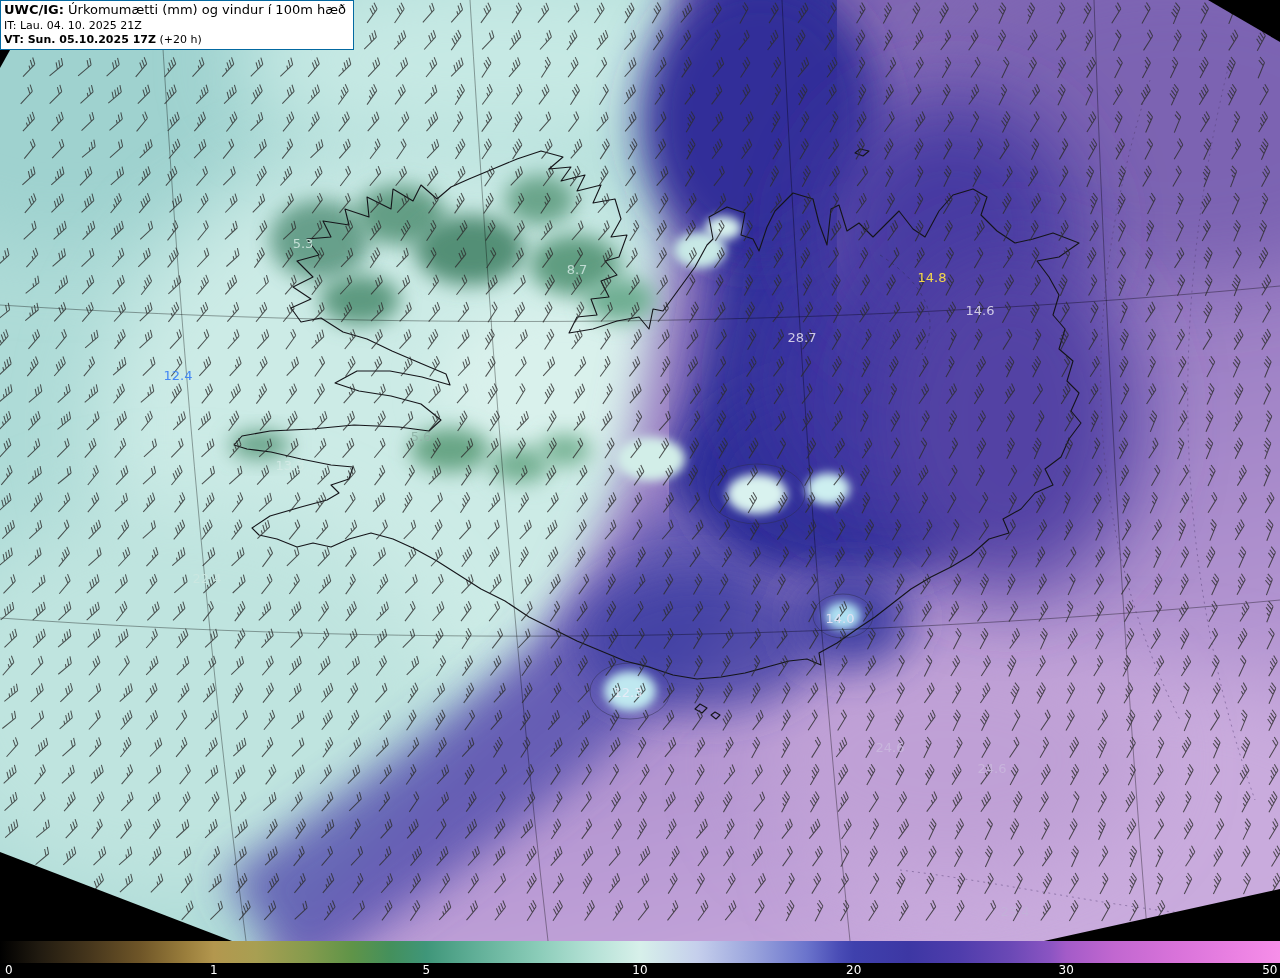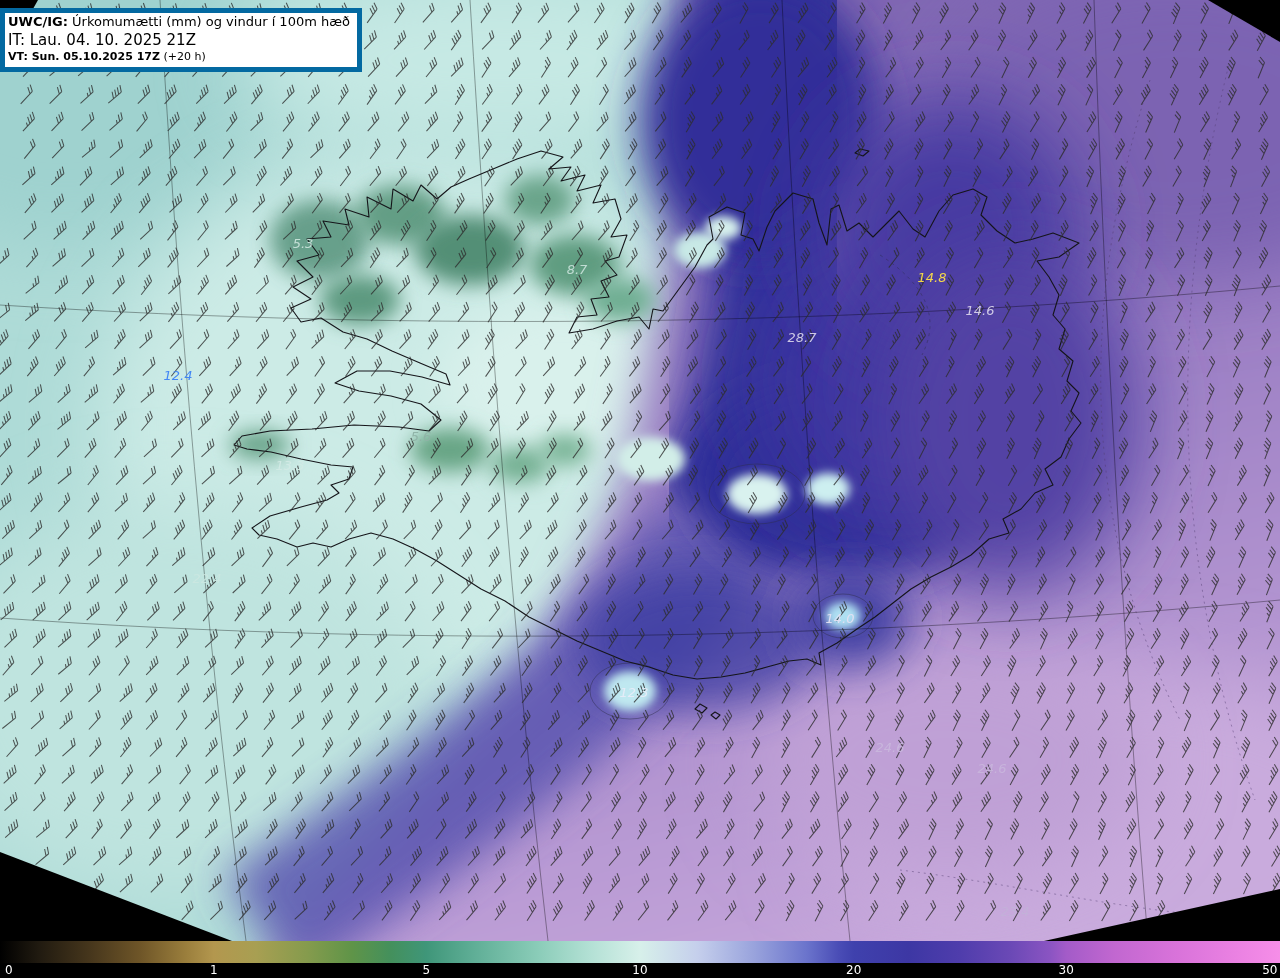--- a/index.html
+++ b/index.html
@@ -1,28 +1,28 @@
 <!DOCTYPE html>
 <html><head>
 <meta charset="utf-8">
 <style>
   html,body{margin:0;padding:0;background:#000;}
   .screen{position:relative;width:1280px;height:978px;overflow:hidden;
           font-family:"DejaVu Sans","Liberation Sans",sans-serif;background:#000;}
   .map-area{position:absolute;left:0;top:0;width:1280px;height:941px;overflow:hidden;}
   .map-area svg{position:absolute;left:0;top:0;display:block;}
 
-  .titlebox{position:absolute;left:0;top:8px;z-index:30;background:#ffffff;
-            border:5px solid #0369a1;padding:1px 7px 2px 3px;line-height:1.3;color:#000;}
+  .titlebox{position:absolute;left:0;top:0;z-index:30;background:#ffffff;
+            border:1px solid #0369a1;padding:1px 7px 2px 3px;line-height:1.3;color:#000;}
   .titlebox .l1{font-size:13px;white-space:nowrap;}
-  .titlebox .l2{font-size:15px;white-space:nowrap;}
+  .titlebox .l2{font-size:11px;white-space:nowrap;}
   .titlebox .l3{font-size:11px;white-space:nowrap;}
   .titlebox b{font-weight:bold;}
 
-  .labels{position:absolute;left:0;top:0;width:1280px;height:941px;z-index:20;pointer-events:none;font-style:italic;}
+  .labels{position:absolute;left:0;top:0;width:1280px;height:941px;z-index:20;pointer-events:none;}
   .maplabel{position:absolute;transform:translate(-50%,-50%);font-size:13px;opacity:.95;}
 
   .colorbar{position:absolute;left:0;bottom:0;width:1280px;height:37px;background:#000;z-index:25;}
   .cb-bar{width:1280px;height:22px;}
   .cb-ticks{position:relative;width:1280px;height:15px;}
   .cb-tick{position:absolute;top:0;color:#fff;font-size:12px;line-height:14px;transform:translateX(-50%);}
   .cb-tick.left{transform:translateX(0);}
   .cb-tick.right{transform:translateX(-100%);}
 </style>
 </head>
@@ -1669,21 +1669,21 @@
         <div class="maplabel" style="left: 303px; top: 243px; color: rgb(201, 226, 218);">5.3</div>
         <div class="maplabel" style="left: 577px; top: 269px; color: rgb(198, 224, 216);">8.7</div>
         <div class="maplabel" style="left: 895px; top: 277px; color: #fde047; margin-left: 37px;">14.8</div>
         <div class="maplabel" style="left: 980px; top: 310px; color: rgb(215, 210, 234);">14.6</div>
         <div class="maplabel" style="left: 802px; top: 337px; color: rgb(213, 209, 233);">28.7</div>
         <div class="maplabel" style="left: 178px; top: 375px; color: #3b82f6;">12.4</div>
         <div class="maplabel" style="left: 421px; top: 436px; color: rgb(143, 179, 166);">5.6</div>
         <div class="maplabel" style="left: 290px; top: 465px; color: rgb(210, 234, 229);">13.3</div>
         <div class="maplabel" style="left: 207px; top: 578px; color: rgb(203, 231, 225);">22.4</div>
         <div class="maplabel" style="left: 840px; top: 618px; color: rgb(228, 225, 243);">14.0</div>
-        <div class="maplabel" style="left: 628px; top: 692px; color: rgb(231, 237, 248); padding-left: 12px;">12.3</div>
+        <div class="maplabel" style="left: 628px; top: 692px; color: rgb(231, 237, 248);">12.3</div>
         <div class="maplabel" style="left: 890px; top: 747px; color: rgb(201, 183, 221);">24.6</div>
         <div class="maplabel" style="left: 992px; top: 768px; color: rgb(200, 181, 220);">24.6</div>
         <div class="maplabel" style="left: 1015px; top: 911px; color: rgb(195, 177, 217);">23.4</div>
       </div>
 
     <div class="titlebox">
       <div class="l1"><b>UWC/IG:</b><span> Úrkomumætti (mm) og vindur í 100m hæð</span></div>
       <div class="l2">IT: Lau. 04. 10. 2025 21Z</div>
       <div class="l3"><b>VT: Sun. 05.10.2025 17Z</b><span> (+20 h)</span></div>
     </div>

